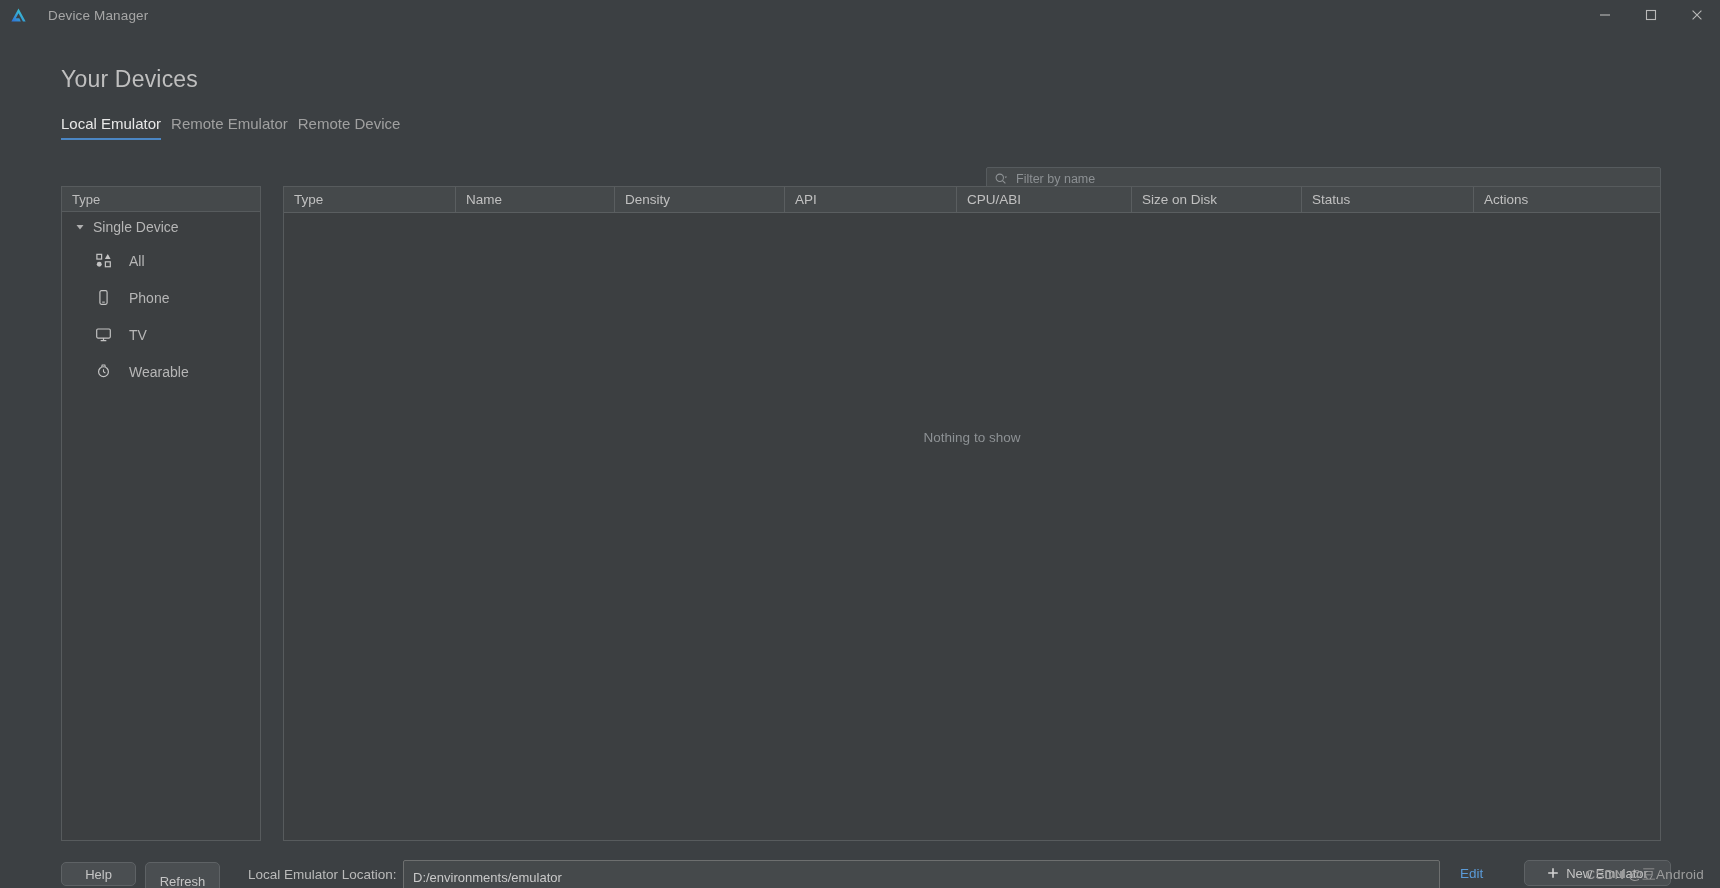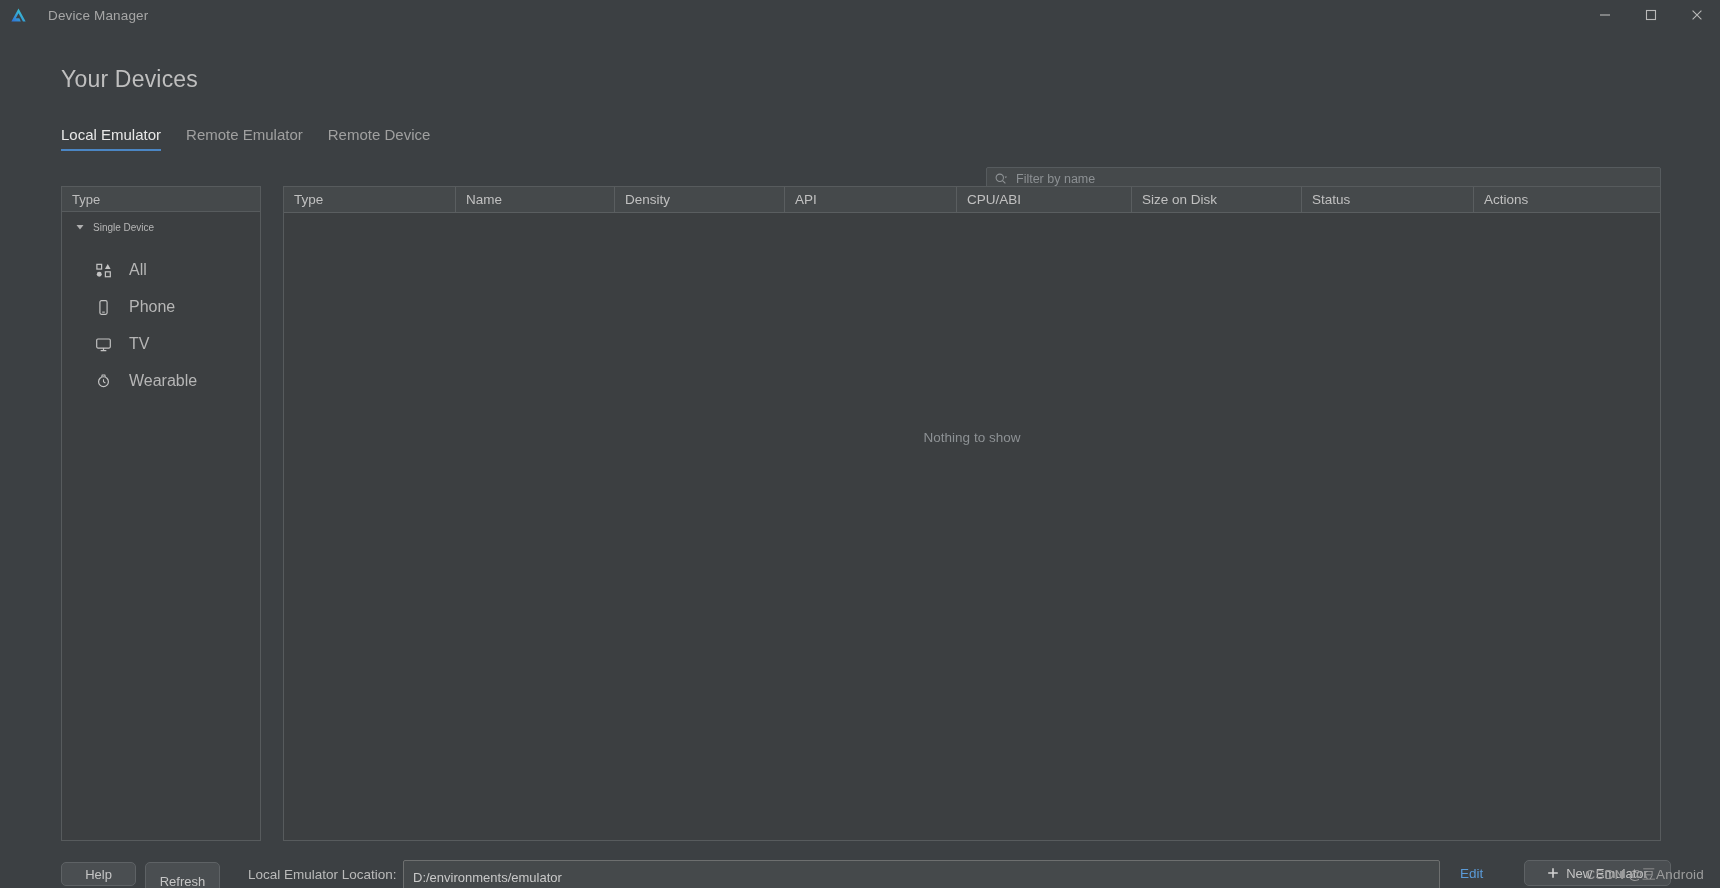--- a/index.html
+++ b/index.html
@@ -62,24 +62,24 @@
     font-size: 23px;
     color: #bfbfbf;
     font-weight: normal;
     letter-spacing: .2px;
     text-align: right;
   }
 
   
   .tabs {
     position: absolute;
-    left: 61px; top: 96px;
+    left: 61px; top: 85px;
     display: flex;
     align-items: flex-end;
-    gap: 25px;
+    gap: 10px;
   }
   .tab {
     font-size: 15px;
     color: #a0a0a0;
     padding-bottom: 5px;
     border-bottom: 2px solid transparent;
     line-height: 18px;
     white-space: nowrap;
   }
   .tab.active {
@@ -129,30 +129,30 @@
     align-items: center;
     padding-left: 10px;
     font-size: 13px;
     color: #bdbdbd;
   }
   .tree-node {
     display: flex;
     align-items: center;
     height: 30px;
     padding-left: 12px;
-    font-size: 10px;
+    font-size: 14px;
     color: #b6b6b6;
   }
   .tree-arrow { width: 12px; height: 12px; margin-right: 7px; color: #b0b0b0; }
   .tree-item {
     display: flex;
-    align-items: flex-end;
+    align-items: center;
     height: 37px;
     padding-left: 33px;
-    font-size: 16px;
+    font-size: 14px;
     color: #b6b6b6;
     cursor: default;
   }
   .tree-item .ticon {
     width: 17px; height: 17px;
     flex: 0 0 17px;
     margin-right: 17px;
     color: #c3c3c3;
   }
   .tree-item .ticon svg { display: block; }

